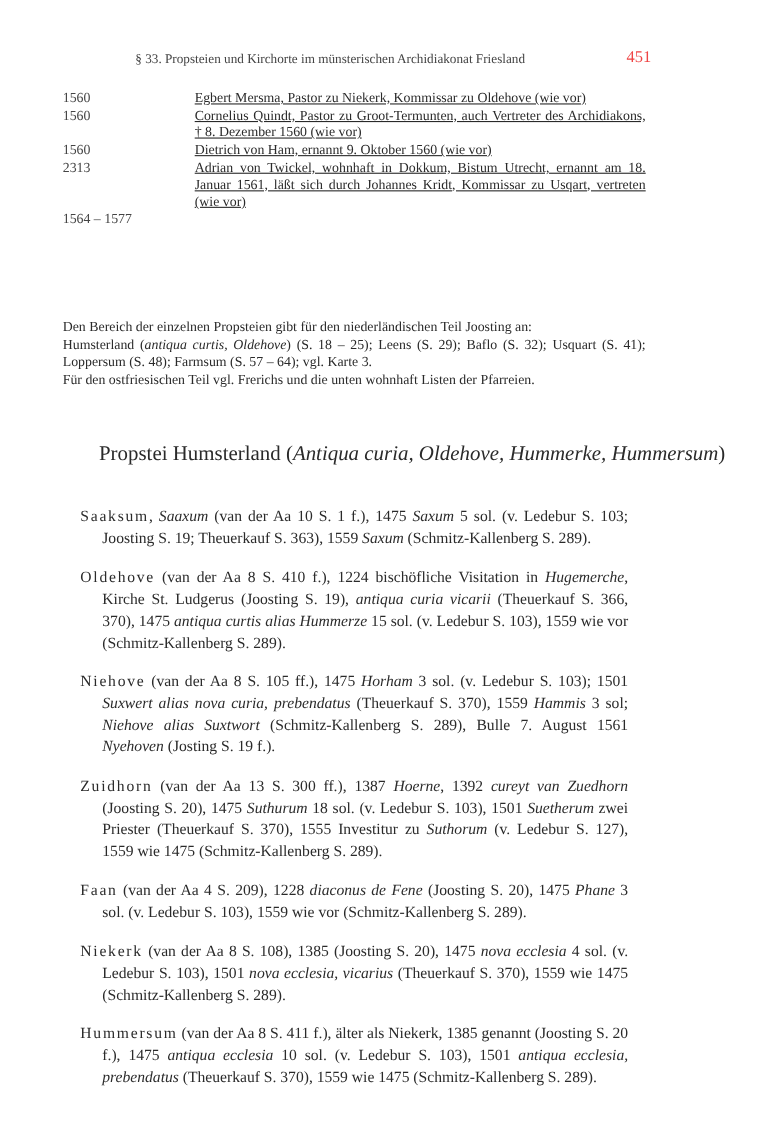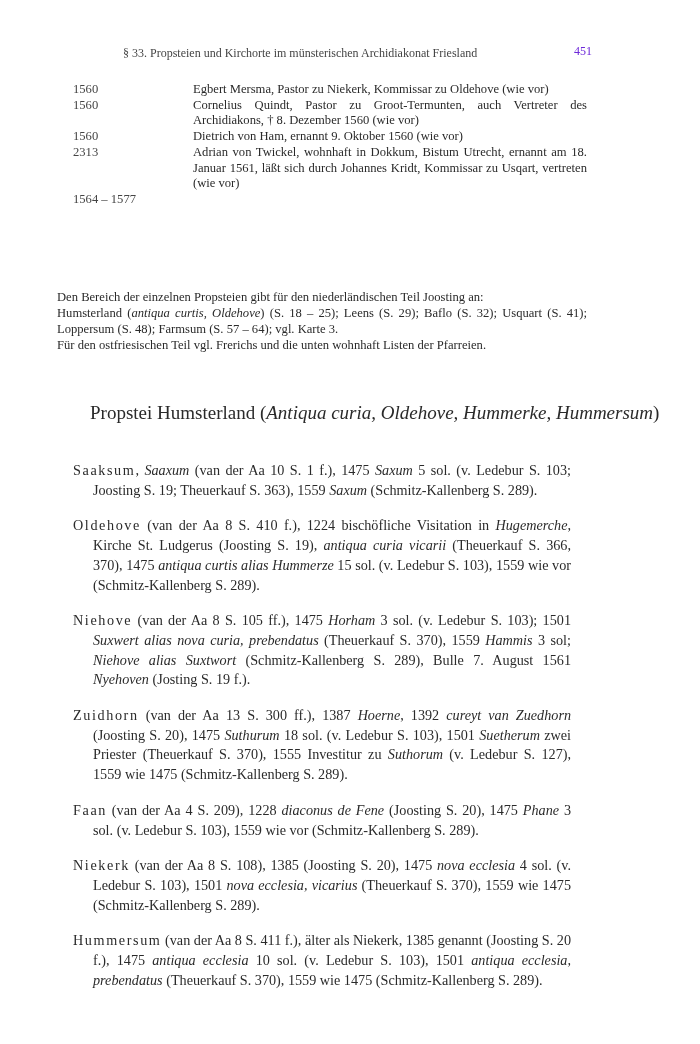--- a/index.html
+++ b/index.html
@@ -1,25 +1,25 @@
 <!DOCTYPE html>
 <html><head>
 <meta charset="utf-8">
 <style>
   html, body { margin: 0; padding: 0; background: #ffffff; }
   body { width: 700px; height: 1044px; position: relative; overflow: hidden;
          font-family: "Liberation Serif", "DejaVu Serif", serif; color: #2a2a2a; }
   .page { position: absolute; left: 16px; top: 0; width: 700px; height: 1044px; }
   .running-head { position: absolute; top: 46px; left: 107px; width: 467px;
                   font-size: 12px; color: #444; }
-  .running-head .pagenum { position: absolute; right: -2px; top: -2px; font-size: 12px; color: #6d28d9; }
+  .running-head .pagenum { position: absolute; right: -2px; top: -2px; font-size: 15px; color: #ef4444; }
   .table { position: absolute; left: 41px; top: 82px; width: 530px; font-size: 12.6px; line-height: 15.7px; }
   .trow { display: flex; }
-  .trow .yr { width: 120px; flex: 0 0 120px; color: #444; margin-left: 16px; }
-  .trow .desc { flex: 1; text-align: justify; }
+  .trow .yr { width: 120px; flex: 0 0 120px; color: #444; }
+  .trow .desc { flex: 1; text-align: justify; text-decoration: underline; }
   .note { position: absolute; left: 41px; top: 289px; width: 530px; font-size: 12.6px; line-height: 16px; }
   .note p { margin: 0; text-align: justify; }
   .heading { position: absolute; left: 74px; top: 402px; font-size: 19px; }
   .entries { position: absolute; left: 41px; top: 445px; width: 530px; font-size: 14.2px; line-height: 19.7px; }
   .entry { padding-left: 20px; text-indent: -20px; text-align: justify; margin: 16px; }
   .pname { letter-spacing: 1.6px; }
   i { font-style: italic; }
 </style>
 </head>
 <body>

